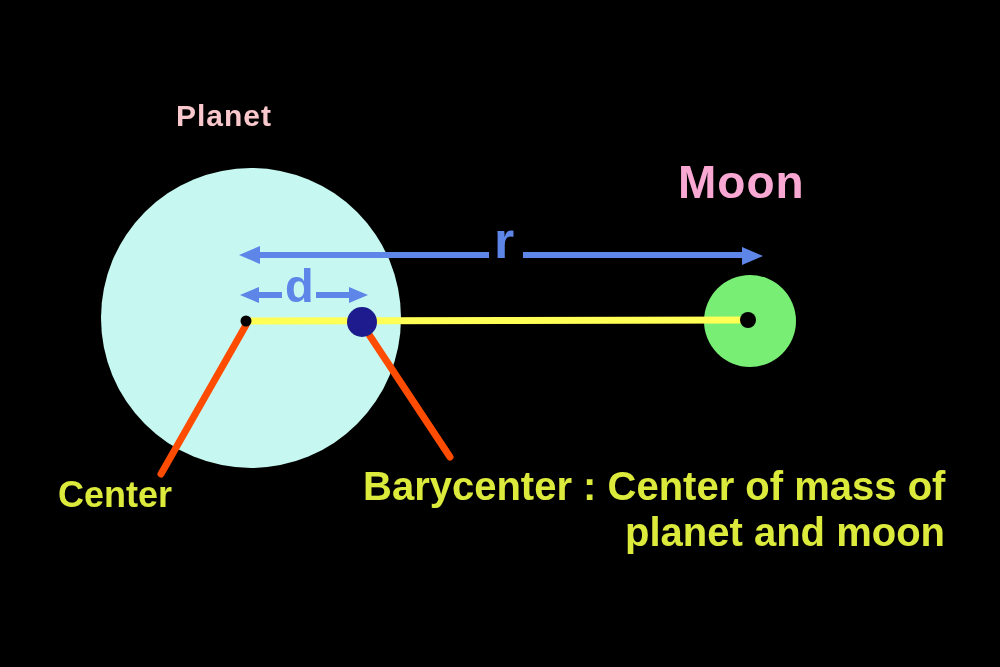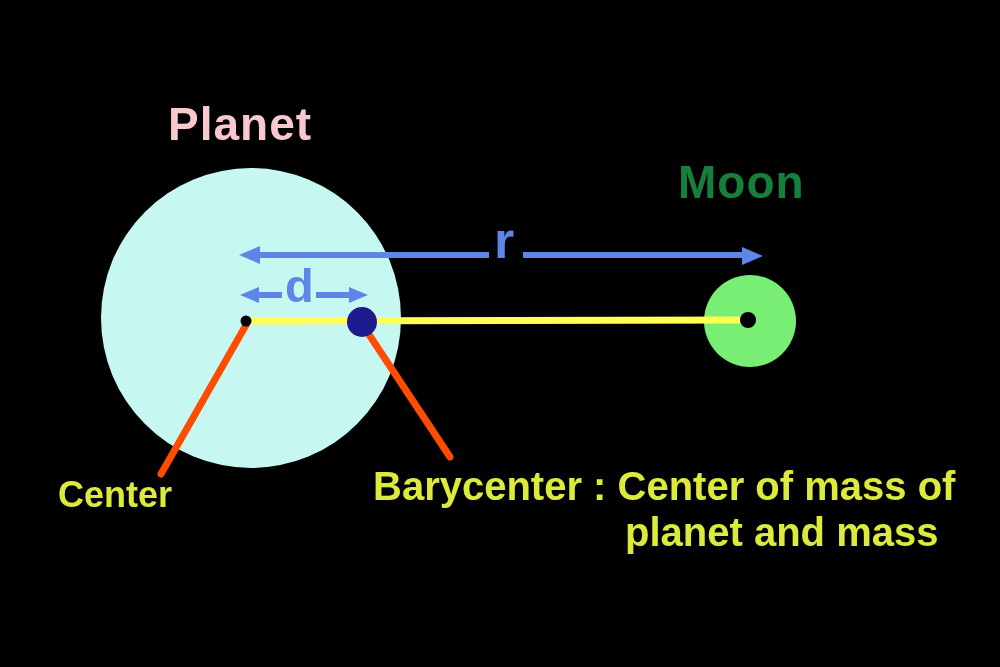--- a/index.html
+++ b/index.html
@@ -19,27 +19,27 @@
     position: absolute;
     left: 0;
     top: 0;
   }
   .lbl {
     position: absolute;
     font-weight: bold;
     white-space: nowrap;
     line-height: 1.05;
   }
-  .lbl-planet   { left: 168px; top: 100px; font-size: 46px; letter-spacing: 1px; }
+  .lbl-planet   { left: 176px; top: 100px; font-size: 30px; letter-spacing: 1px; }
   .lbl-moon     { left: 678px; top: 158px; font-size: 46px; letter-spacing: 1px; }
   .lbl-r        { left: 494px; top: 213px; font-size: 52px; }
   .lbl-d        { left: 285px; top: 261px; font-size: 47px; }
   .lbl-center   { left: 58px;  top: 474px; width: 210px; font-size: 36px;
                   text-align: left; line-height: 1.18; white-space: normal; }
-  .lbl-bary1    { left: 363px; top: 465px; font-size: 40px; margin-left: 10px; }
+  .lbl-bary1    { left: 363px; top: 465px; font-size: 40px; }
   .lbl-bary2    { left: 625px; top: 511px; font-size: 40px; }
 </style>
 </head>
 <body>
 
 <div class="canvas">
 
   <svg class="diagram-svg" width="1000" height="667" viewBox="0 0 1000 667">
 
     <circle cx="251" cy="318" r="150" fill="#c6f8f1"></circle>
@@ -65,27 +65,27 @@
     <line x1="246" y1="325" x2="161" y2="474" stroke-width="7" stroke-linecap="round" stroke="#ff4c00"></line>
     <line x1="366" y1="330" x2="450" y2="457" stroke-width="7" stroke-linecap="round" stroke="#ff4c00"></line>
 
     <circle cx="246" cy="321" r="5.5" fill="#000000"></circle>
     <circle cx="362" cy="322" r="15" fill="#1d1b8d"></circle>
     <circle cx="748" cy="320" r="8" fill="#000000"></circle>
   </svg>
 
   <div class="lbl lbl-planet" style="color: rgb(248, 200, 204);">Planet</div>
 
-  <div class="lbl lbl-moon" style="color: #15803d;">Moon</div>
+  <div class="lbl lbl-moon" style="color: #f9a8d4;">Moon</div>
 
   <div class="lbl lbl-r" style="color: rgb(93, 134, 232);">r</div>
 
   <div class="lbl lbl-d" style="color: rgb(93, 134, 232);">d</div>
 
   <div class="lbl lbl-center" style="color: rgb(220, 234, 59);">
     <div>Center</div>
   </div>
 
   <div class="lbl lbl-bary1" style="color: rgb(220, 234, 59);">Barycenter : Center of mass of</div>
 
-  <div class="lbl lbl-bary2" style="color: rgb(220, 234, 59);">planet and mass</div>
+  <div class="lbl lbl-bary2" style="color: rgb(220, 234, 59);">planet and moon</div>
 
 </div>
 
 </body></html>

